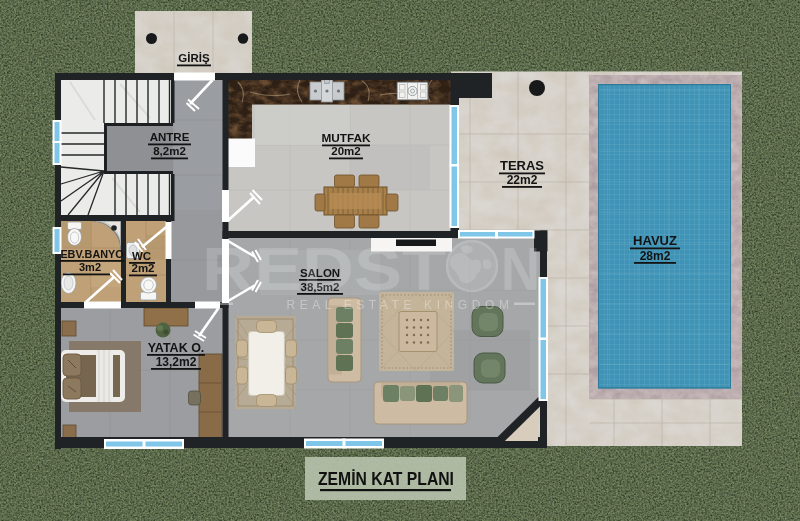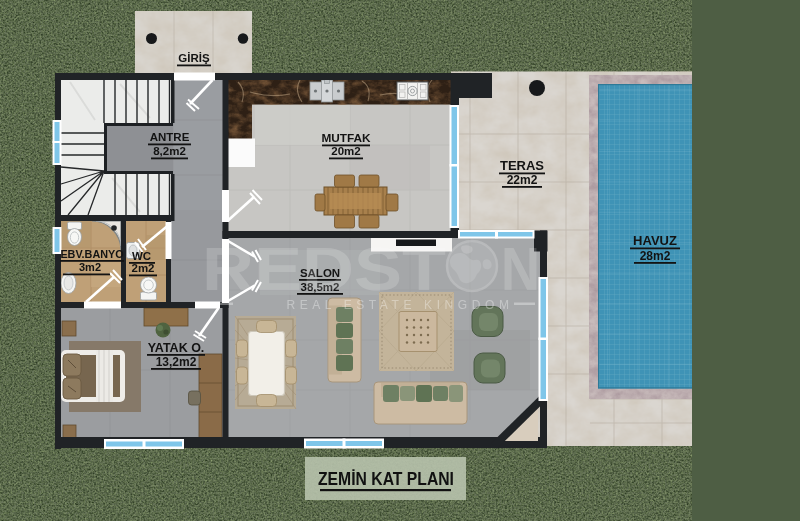--- a/index.html
+++ b/index.html
@@ -1,16 +1,16 @@
 <!DOCTYPE html>
 <html><head>
 <meta charset="utf-8">
 <style>
 html,body{margin:0;padding:0;background:#4e5e44;}
-#page{position:relative;width:692px;height:521px;overflow:hidden;font-family:"Liberation Sans",sans-serif;}
+#page{position:relative;width:800px;height:521px;overflow:hidden;font-family:"Liberation Sans",sans-serif;}
 svg{display:block;}
 text{font-family:"Liberation Sans",sans-serif;}
 </style>
 </head>
 <body>
 <div id="page">
 <svg width="800" height="521" viewBox="0 0 800 521">
 <defs>
 <filter id="grassTex" x="0" y="0" width="100%" height="100%" color-interpolation-filters="sRGB">
 <feTurbulence type="fractalNoise" baseFrequency="0.55" numOctaves="4" seed="11" result="n"></feTurbulence>

